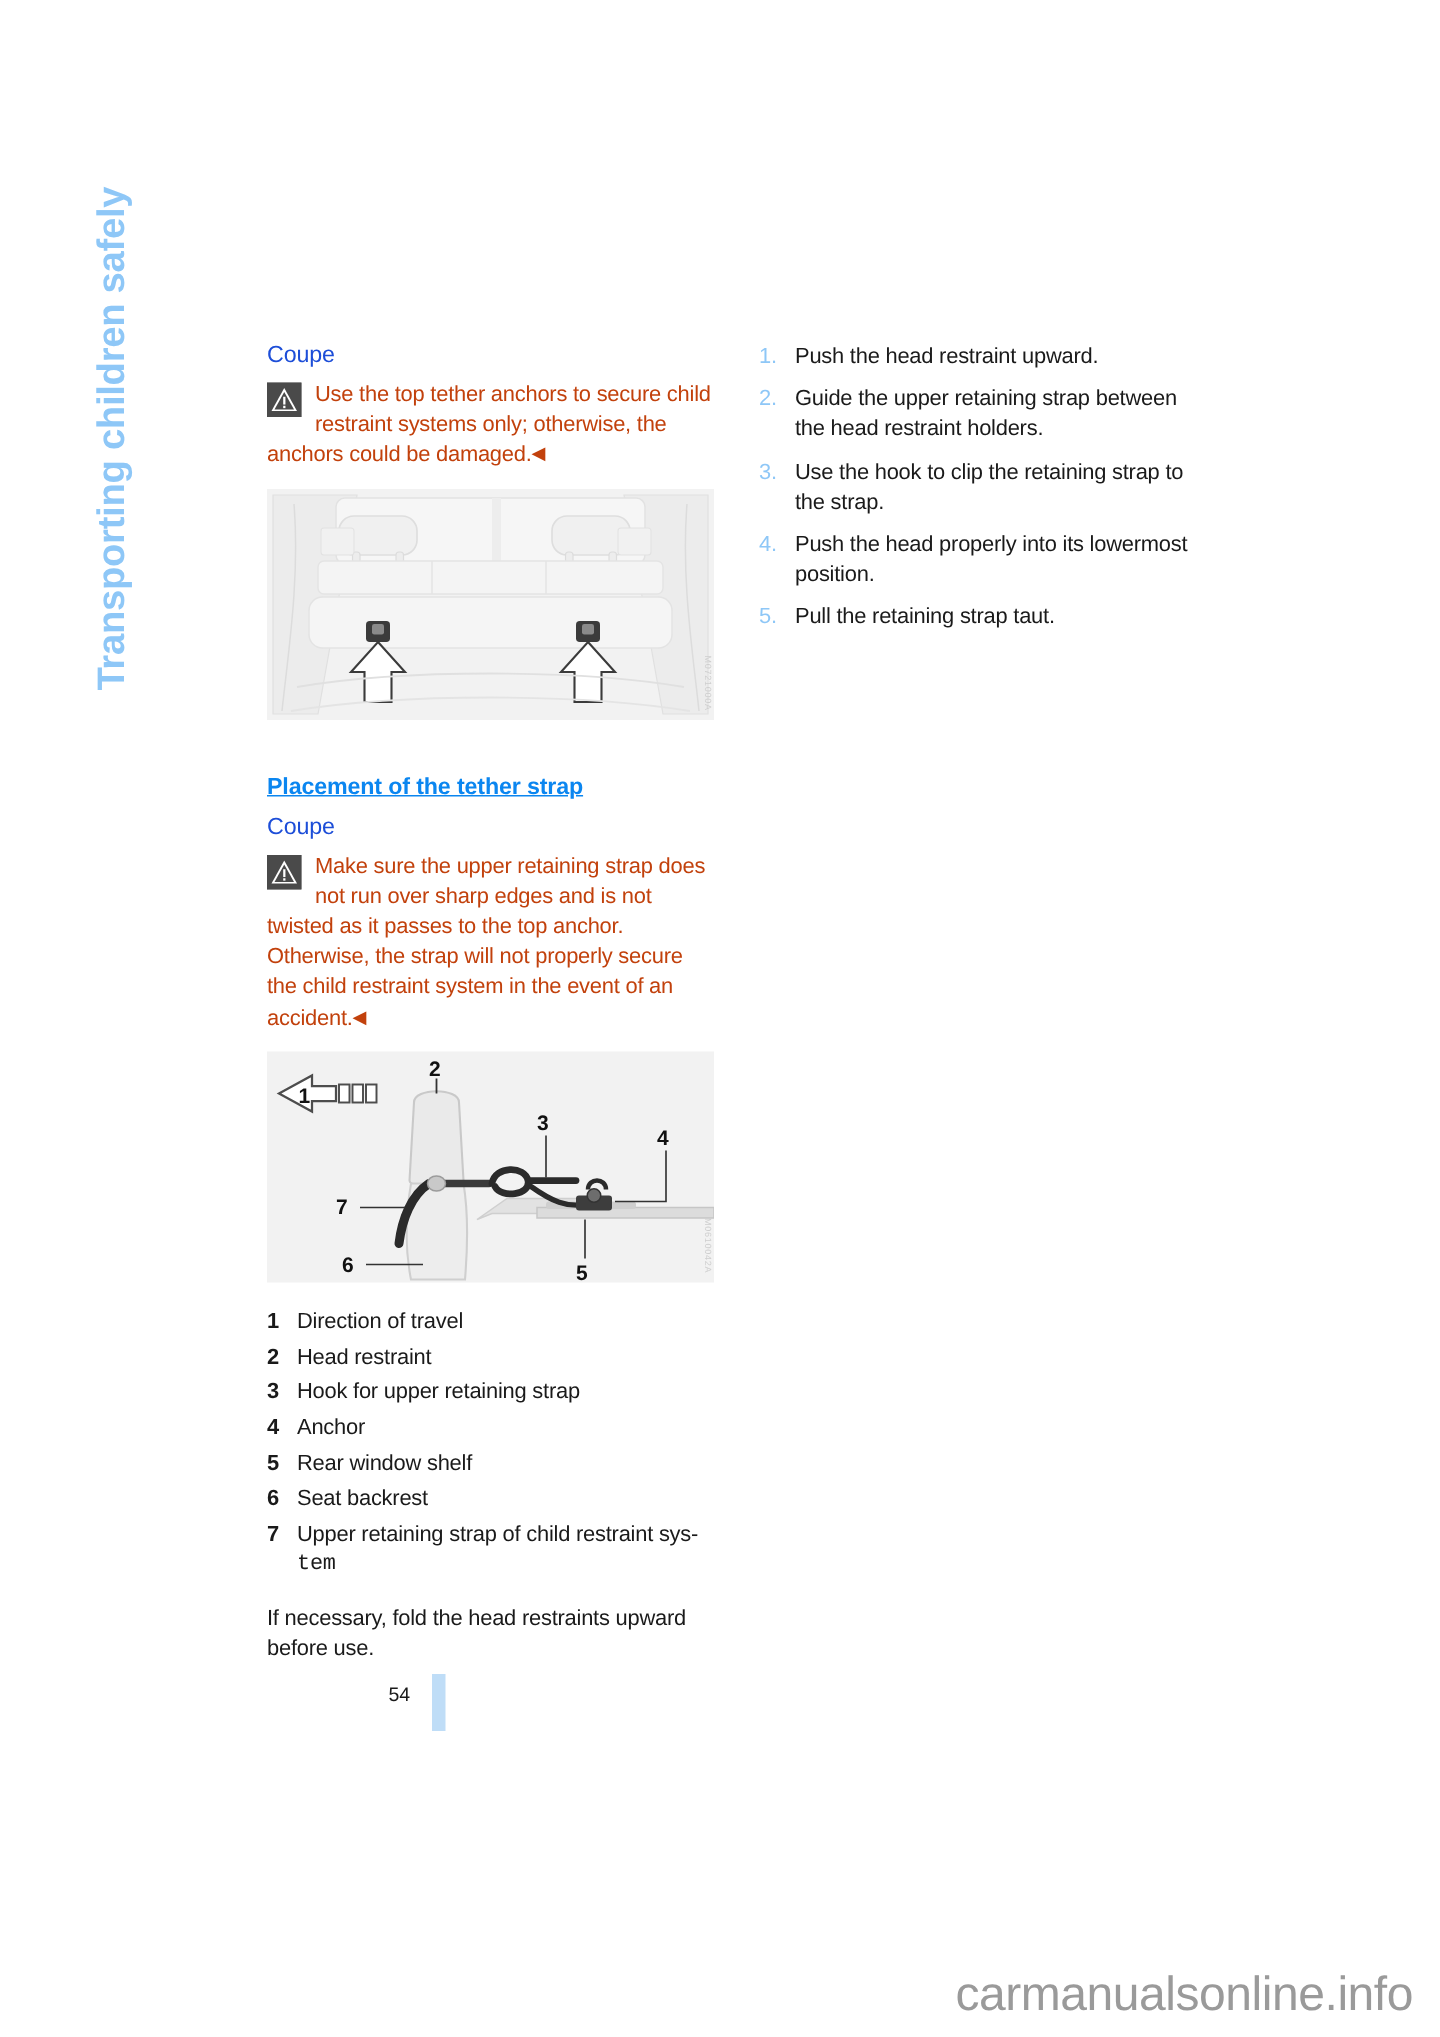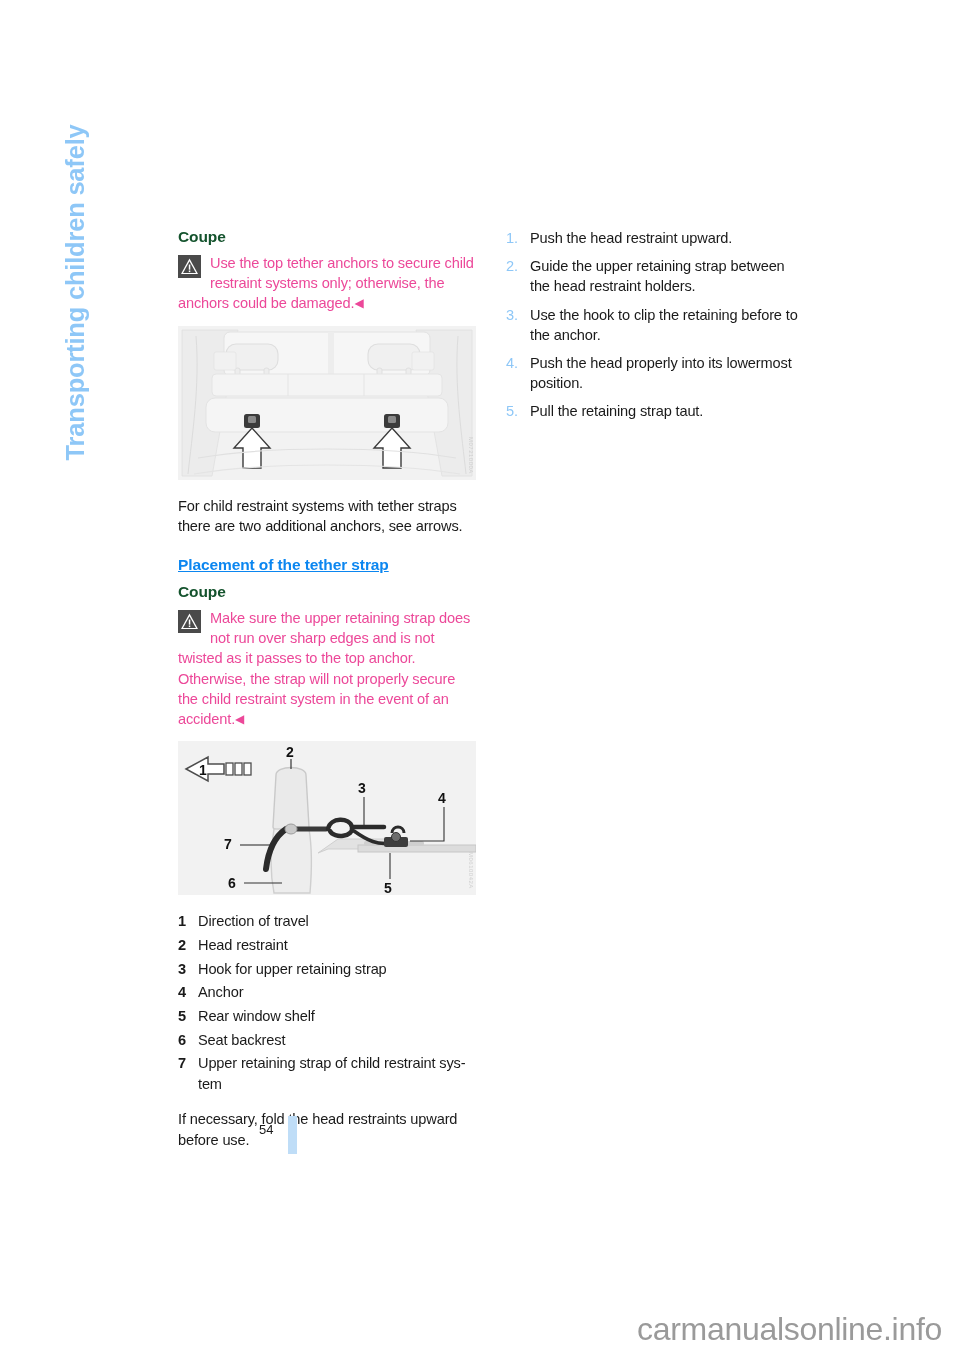--- a/index.html
+++ b/index.html
@@ -56,40 +56,40 @@
   h2.section-head {
     font-size: 15.5px;
     font-weight: bold;
     color: #0b86f0;
     margin: 0 0 9px 0;
     letter-spacing: -0.1px;
     text-decoration: underline;
   }
   h3.sub-head {
     font-size: 15.5px;
-    font-weight: bold;
-    color: #14532d;
+    font-weight: normal;
+    color: #1d4ed8;
     margin: 0 0 7px 0;
     letter-spacing: -0.1px;
   }
 
   p.body-text {
     font-size: 14.6px;
     line-height: 20.2px;
     margin: 0;
     color: #1a1a1a;
     letter-spacing: -0.15px;
   }
 
   
   .warning-block {
     font-size: 14.6px;
     line-height: 20.2px;
     letter-spacing: -0.15px;
-    color: #ec4899;
+    color: #c2410c;
   }
   .warn-icon {
     float: left;
     width: 23px;
     height: 23px;
     margin: 2px 9px 1px 0;
     background: #4a4a4a;
     position: relative;
   }
   .warn-icon svg { display: block; }
@@ -154,21 +154,21 @@
   }
   ul.legend li .num {
     flex: 0 0 20px;
     font-weight: bold;
     color: #1a1a1a;
   }
   ul.legend li .txt {
     flex: 1 1 auto;
     padding-left: 0;
   }
-  ul.legend li .txt .cont { display: block; padding-left: 0; }
+  ul.legend li .txt .cont { display: block; padding-left: 0; font-family: Liberation Mono, monospace; }
 
   
   .footer {
     position: absolute;
     left: 0;
     top: 1113px;
     width: 868px;
     height: 60px;
   }
   .footer .page-no {
@@ -275,21 +275,20 @@
       <polygon points="214,102 232,122 223,122 223,142 205,142 205,122 196,122" fill="#ffffff" stroke="#3b3b3b" stroke-width="1.4"></polygon>
 
       <path d="M20,132 C90,120 208,120 278,132" fill="none" stroke="#e0e0e0" stroke-width="1.2"></path>
       <path d="M16,148 C90,136 208,136 282,148" fill="none" stroke="#e4e4e4" stroke-width="1.2"></path>
     </svg>
     <span class="fig-code">M0721000A</span>
   </div>
 
   <div class="spacer-16"></div>
 
-  <p class="body-text">For child restraint systems with tether straps there are two additional anchors, see arrows.</p>
 
   <div class="spacer-20"></div>
 
   <h2 class="section-head">Placement of the tether strap</h2>
 
   <h3 class="sub-head">Coupe</h3>
 
   <div class="warning-block">
     <span class="warn-icon">
       <svg width="23" height="23" viewBox="0 0 23 23">
@@ -402,21 +401,21 @@
     <li>
       <span class="num">1.</span>
       <span class="txt">Push the head restraint upward.</span>
     </li>
     <li>
       <span class="num">2.</span>
       <span class="txt">Guide the upper retaining strap between the head restraint holders.</span>
     </li>
     <li>
       <span class="num">3.</span>
-      <span class="txt">Use the hook to clip the retaining before to the anchor.</span>
+      <span class="txt">Use the hook to clip the retaining strap to the strap.</span>
     </li>
     <li>
       <span class="num">4.</span>
       <span class="txt">Push the head properly into its lowermost position.</span>
     </li>
     <li>
       <span class="num">5.</span>
       <span class="txt">Pull the retaining strap taut.</span>
     </li>
   </ol>

